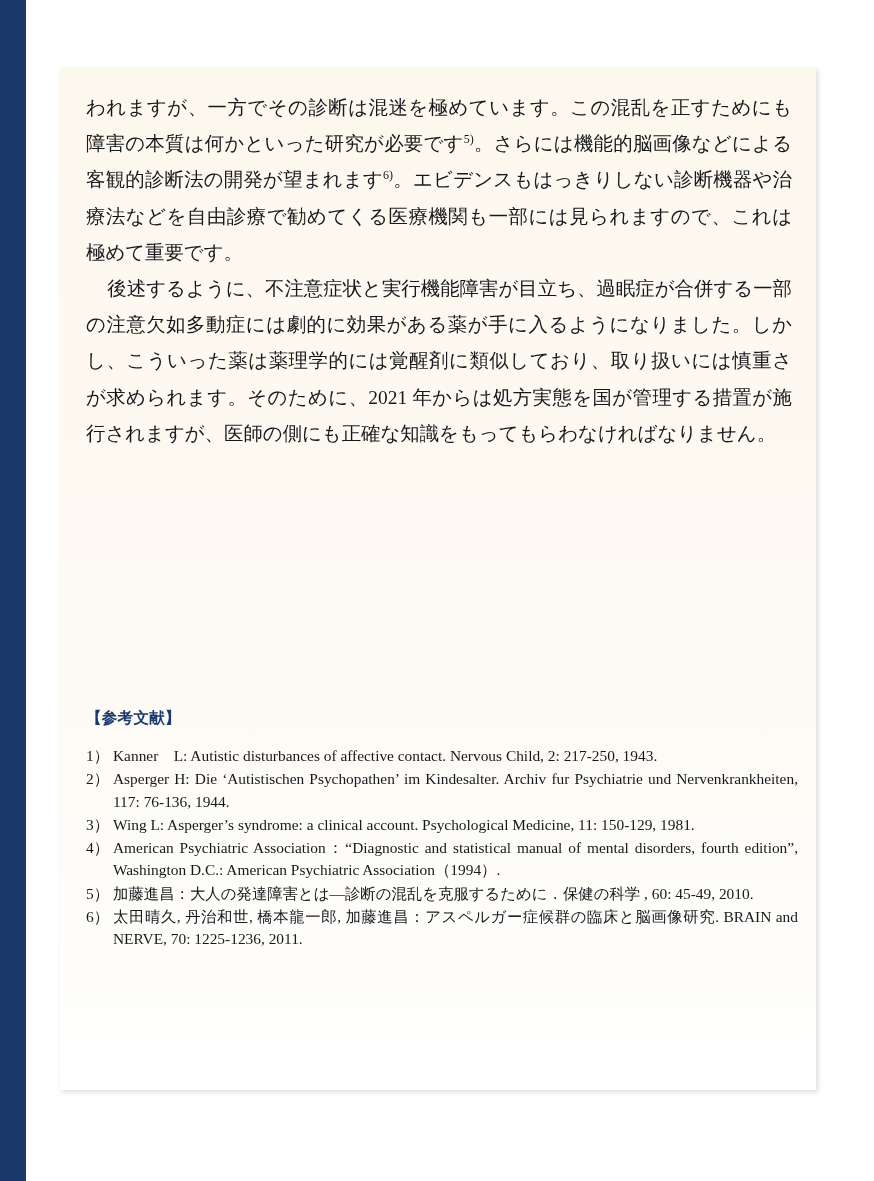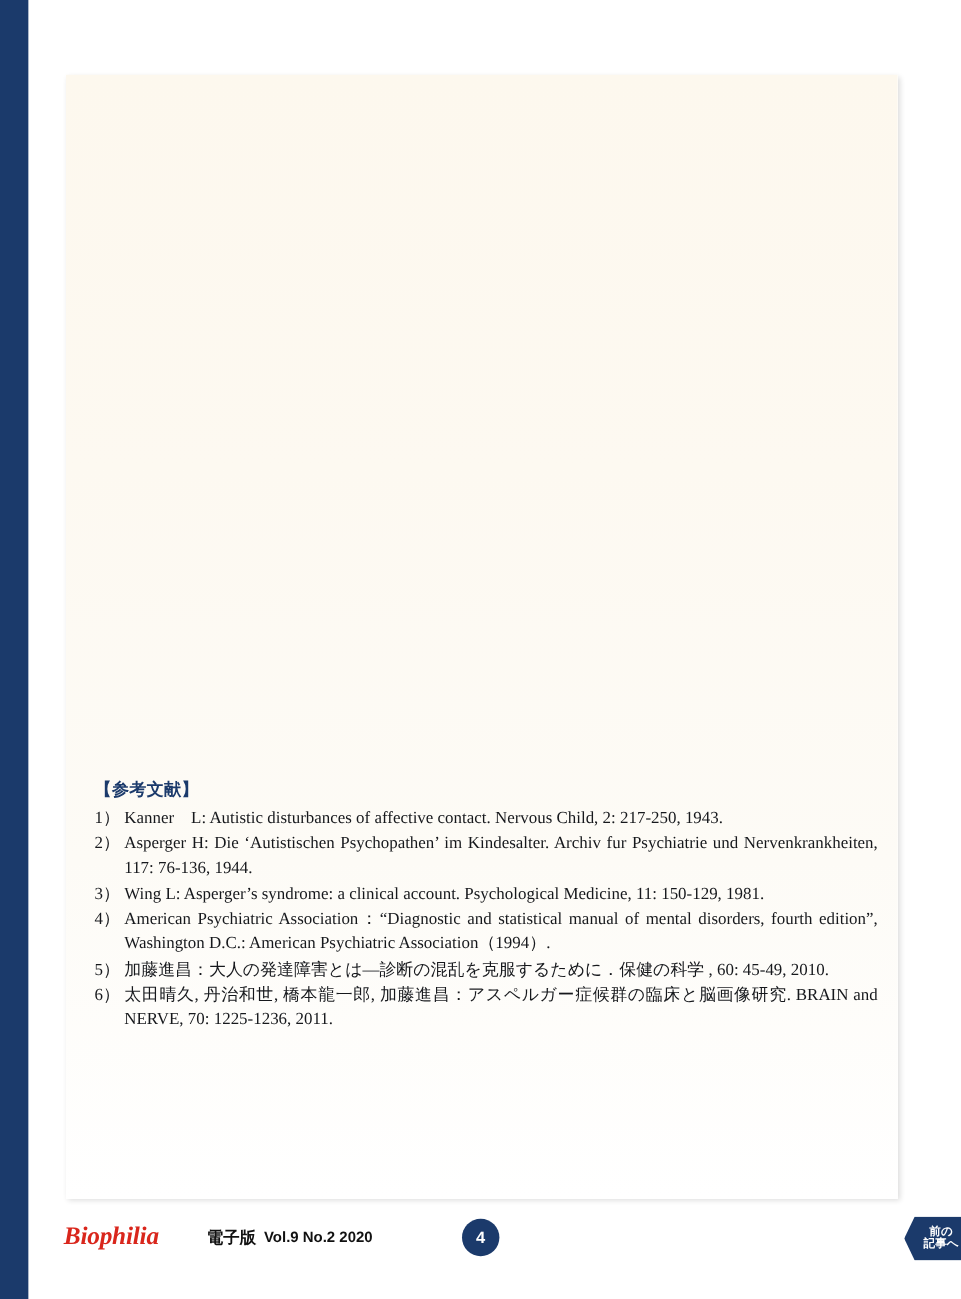--- a/index.html
+++ b/index.html
@@ -74,21 +74,21 @@
     position: absolute;
     left: 26px;
     top: 640px;
     width: 712px;
   }
   .refs-title {
     font-family: "Liberation Sans", sans-serif;
     font-weight: bold;
     font-size: 15.5px;
     color: #1b3a6b;
-    margin-bottom: 4px;
+    margin-bottom: 16px;
     letter-spacing: 0.3px;
   }
   .ref-item {
     display: flex;
     font-family: "Liberation Serif", serif;
     font-size: 15.4px;
     line-height: 22.6px;
     color: #16181c;
     margin-bottom: 0.5px;
   }
@@ -192,20 +192,22 @@
 <body>
 
 <div class="page">
 
   <div class="left-bar"></div>
   <div class="left-bar-inner"></div>
 
   <div class="content-panel">
 
     <div class="body-text">
+      <p class="para"><span>われますが、一方でその診断は混迷を極めています。この混乱を正すためにも障害の本質は何かといった研究が必要です</span><span class="sup">5)</span><span>。さらには機能的脳画像などによる客観的診断法の開発が望まれます</span><span class="sup">6)</span><span>。エビデンスもはっきりしない診断機器や治療法などを自由診療で勧めてくる医療機関も一部には見られますので、これは極めて重要です。</span></p>
+      <p class="para indent">後述するように、不注意症状と実行機能障害が目立ち、過眠症が合併する一部の注意欠如多動症には劇的に効果がある薬が手に入るようになりました。しかし、こういった薬は薬理学的には覚醒剤に類似しており、取り扱いには慎重さが求められます。そのために、2021 年からは処方実態を国が管理する措置が施行されますが、医師の側にも正確な知識をもってもらわなければなりません。</p>
     </div>
 
     <div class="refs-wrap">
       <div class="refs-title">【参考文献】</div>
 
       <div class="ref-item">
         <span class="ref-num">1）</span>
         <span class="ref-body">Kanner　L: Autistic disturbances of affective contact. Nervous Child, 2: 217-250, 1943.</span>
       </div>
       <div class="ref-item">
@@ -225,28 +227,14 @@
         <span class="ref-body">加藤進昌：大人の発達障害とは―診断の混乱を克服するために．保健の科学 , 60: 45-49, 2010.</span>
       </div>
       <div class="ref-item">
         <span class="ref-num">6）</span>
         <span class="ref-body">太田晴久, 丹治和世, 橋本龍一郎, 加藤進昌：アスペルガー症候群の臨床と脳画像研究. BRAIN and NERVE, 70: 1225-1236, 2011.</span>
       </div>
     </div>
 
   </div>
 
-  <div class="footer">
-    <div class="brand">Biophilia</div>
-    <div class="brand-sub">電子版</div>
-    <div class="brand-vol">Vol.9 No.2 2020</div>
-    <div class="page-num">4</div>
-
-    <div class="nav-group">
-      <div class="nav-btn nav-prev">
-        <span class="nav-line">前の</span>
-        <span class="nav-line">記事へ</span>
-      </div>
-
-    </div>
-  </div>
 
 </div>
 
 </body></html>

